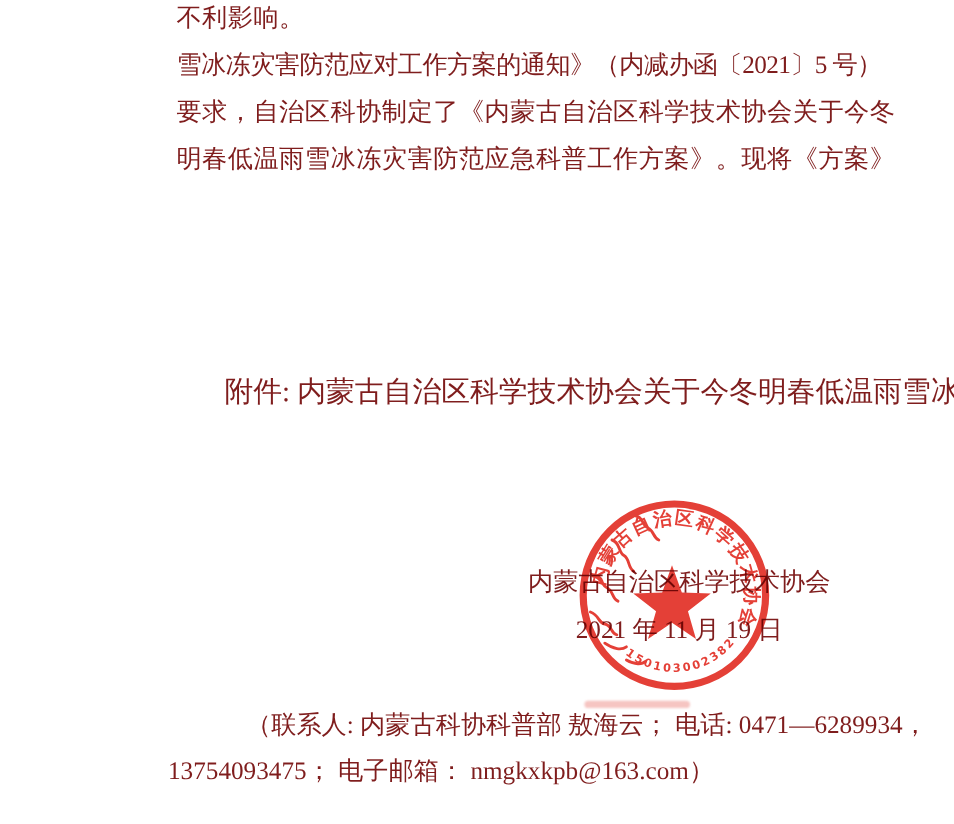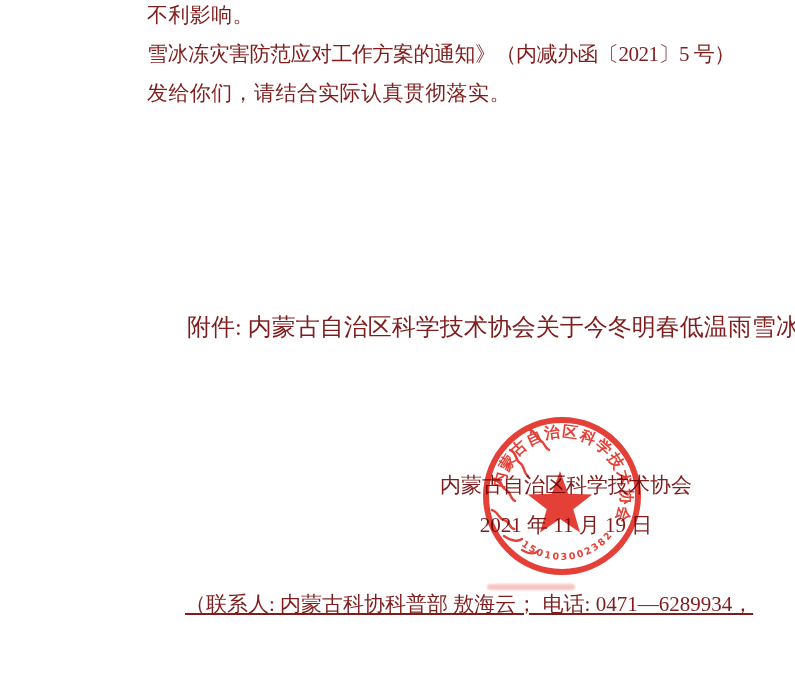--- a/index.html
+++ b/index.html
@@ -41,26 +41,25 @@
     left: 352px;
     top: 465px;
     width: 340px;
     text-align: center;
     font-size: 21px;
     line-height: 40px;
     white-space: nowrap;
   }
   .contact {
     position: absolute;
-    left: 76px;
+    left: 96px;
     top: 585px;
     font-size: 21px;
     line-height: 38px;
     white-space: nowrap;
-    text-decoration: underline;
   }
   .c1 { padding-left: 65px; }
   .seal {
     position: absolute;
     left: 398px;
     top: 376px;
     width: 240px;
     height: 240px;
     mix-blend-mode: multiply;
     opacity: 0.88;
@@ -77,21 +76,22 @@
   }
 </style>
 </head>
 <body>
 
 <div class="page">
 
   <div class="body-text">
     <div class="line">不利影响。</div>
     <div class="line tight">雪冰冻灾害防范应对工作方案的通知》（内减办函〔2021〕5 号）</div>
-    <div class="line">发给你们，请结合实际认真贯彻落实。</div>
+    <div class="line">要求，自治区科协制定了《内蒙古自治区科学技术协会关于今冬</div>
+    <div class="line">明春低温雨雪冰冻灾害防范应急科普工作方案》。现将《方案》</div>
   </div>
 
   <div class="attachment">
     <div class="att1">附件: 内蒙古自治区科学技术协会关于今冬明春低温雨雪冰</div>
   </div>
 
   <div class="signature">
     <div>内蒙古自治区科学技术协会</div>
     <div>2021 年 11 月 19 日</div>
   </div>
@@ -115,15 +115,16 @@
       <path d="M52,104 c8,1 7,8 12,10 c5,2 4,9 9,11"></path>
       <path d="M50,134 c8,3 6,9 12,10 c6,1 5,8 10,9"></path>
       <path d="M62,160 c7,5 14,6 18,3"></path>
       <path d="M80,174 c7,4 13,4 16,1"></path>
     </g>
   </svg>
   <div class="seal-smudge"></div>
 
   <div class="contact">
     <div class="c1">（联系人: 内蒙古科协科普部 敖海云； 电话: 0471—6289934，</div>
+    <div>13754093475； 电子邮箱： nmgkxkpb@163.com）</div>
   </div>
 
 </div>
 
 </body></html>

